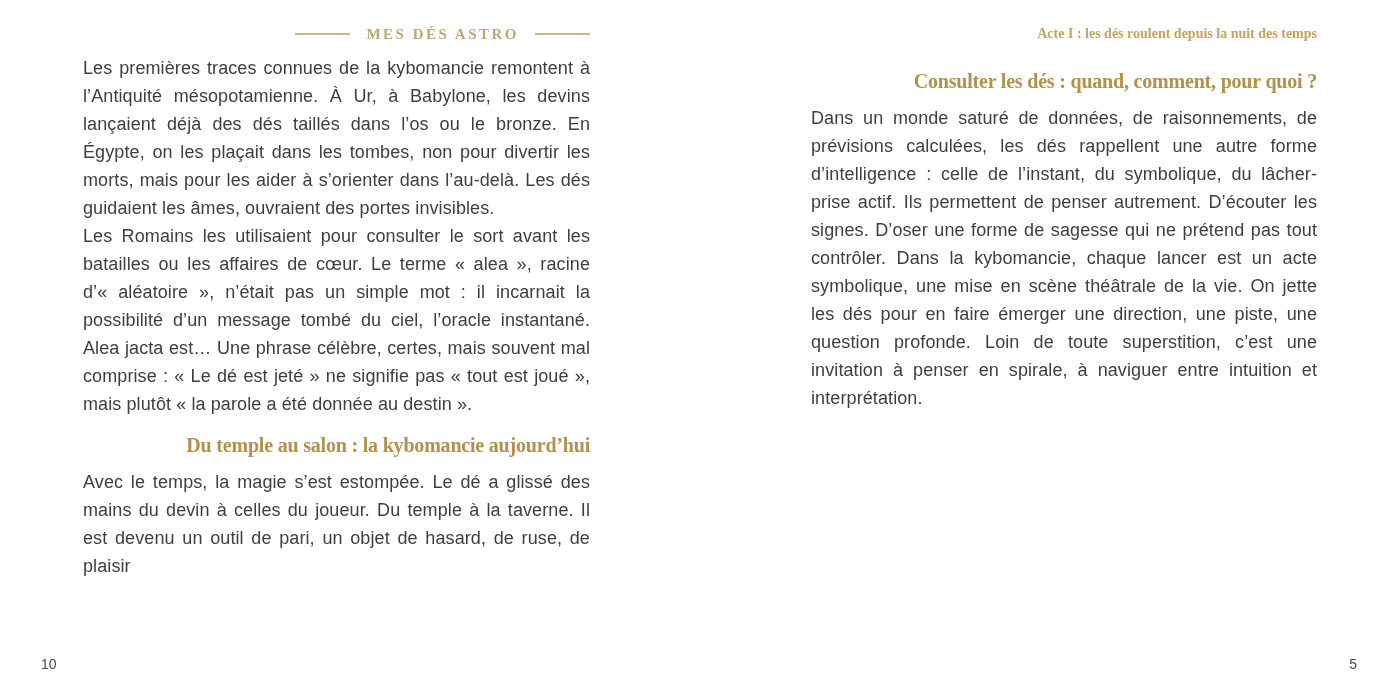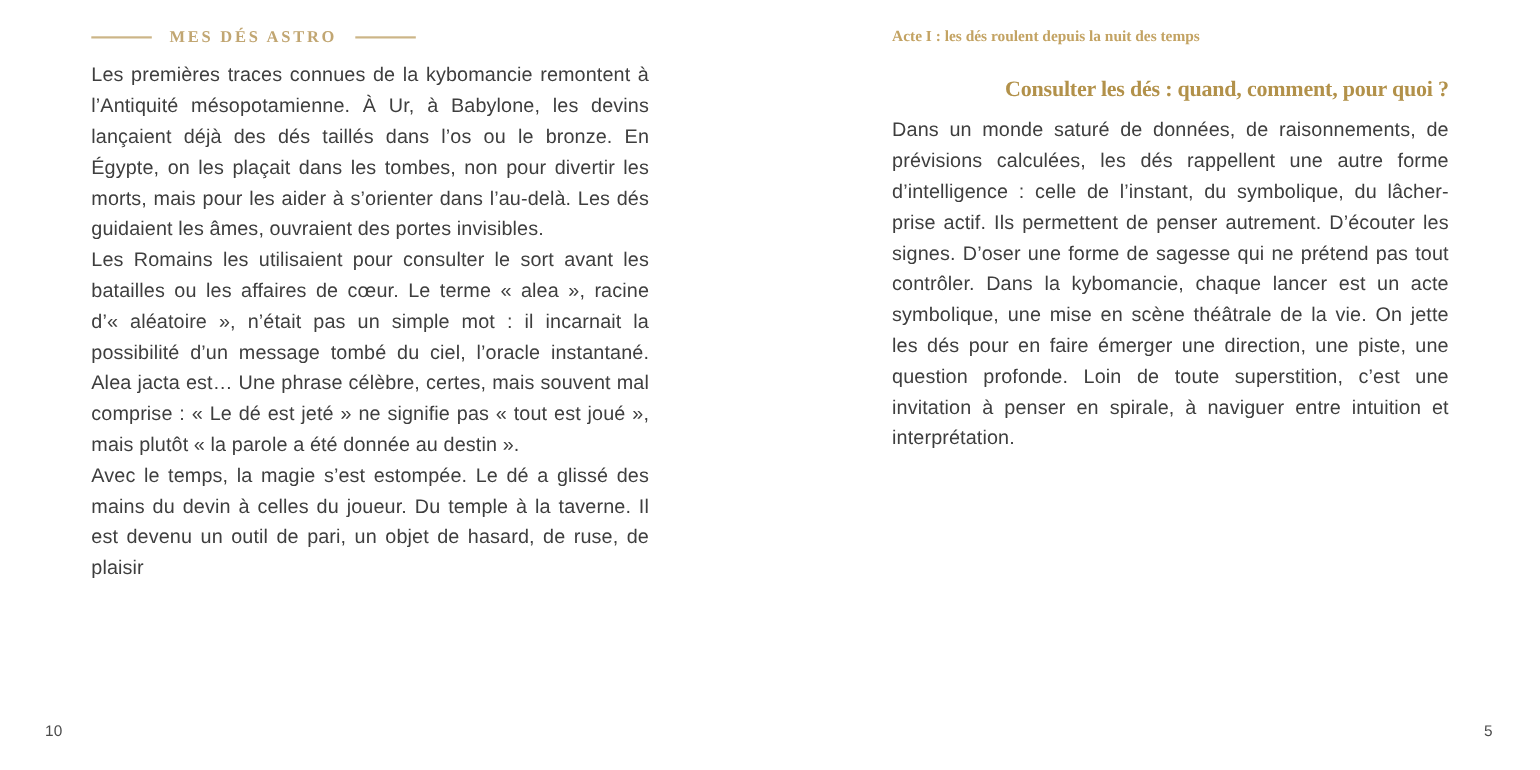--- a/index.html
+++ b/index.html
@@ -12,21 +12,21 @@
   }
   .spread { position: relative; width: 1400px; height: 700px; display: flex; }
   .page { position: relative; width: 700px; height: 700px; background: #ffffff; }
 
   .content { position: absolute; top: 0; }
   .page-left  .content { left: 83px;  width: 507px; }
   .page-right .content { left: 111px; width: 506px; }
 
   .running-head {
     position: absolute; top: 24px; left: 0; right: 0;
-    display: flex; align-items: center; justify-content: flex-start;
+    display: flex; align-items: center; justify-content: flex-end;
     gap: 16px; height: 20px; white-space: nowrap;
   }
   .running-head-label {
     font-family: "Liberation Serif", "DejaVu Serif", serif;
     font-weight: 600;
     font-size: 15px;
     letter-spacing: 2.5px;
     color: #c1a672;
   }
   .running-head-title {
@@ -80,20 +80,21 @@
         <span class="running-head-label">MES DÉS ASTRO</span>
         <span class="rule"></span>
       </header>
 
       <article class="body-col">
         <p>Les premières traces connues de la kybomancie remontent à l’Antiquité mésopotamienne. À Ur, à Babylone, les devins lançaient déjà des dés taillés dans l’os ou le bronze. En Égypte, on les plaçait dans les tombes, non pour divertir les morts, mais pour les aider à s’orienter dans l’au-delà. Les dés guidaient les âmes, ouvraient des portes invisibles.</p>
 
 
         <p>Les Romains les utilisaient pour consulter le sort avant les batailles ou les affaires de cœur. Le terme «&nbsp;alea&nbsp;», racine d’«&nbsp;aléatoire&nbsp;», n’était pas un simple mot&nbsp;: il incarnait la possibilité d’un message tombé du ciel, l’oracle instantané. Alea jacta est… Une phrase célèbre, certes, mais souvent mal comprise&nbsp;: «&nbsp;Le dé est jeté&nbsp;» ne signifie pas «&nbsp;tout est joué&nbsp;», mais plutôt «&nbsp;la parole a été donnée au destin&nbsp;».</p>
 
+        <h2>Du temple au salon&nbsp;: la kybomancie aujourd’hui</h2>
 
         <p>Avec le temps, la magie s’est estompée. Le dé a glissé des mains du devin à celles du joueur. Du temple à la taverne. Il est devenu un outil de pari, un objet de hasard, de ruse, de plaisir</p>
       </article>
     </div>
 
     <div class="page-number">10</div>
   </section>
 
   <section class="page page-right">
     <div class="content">

